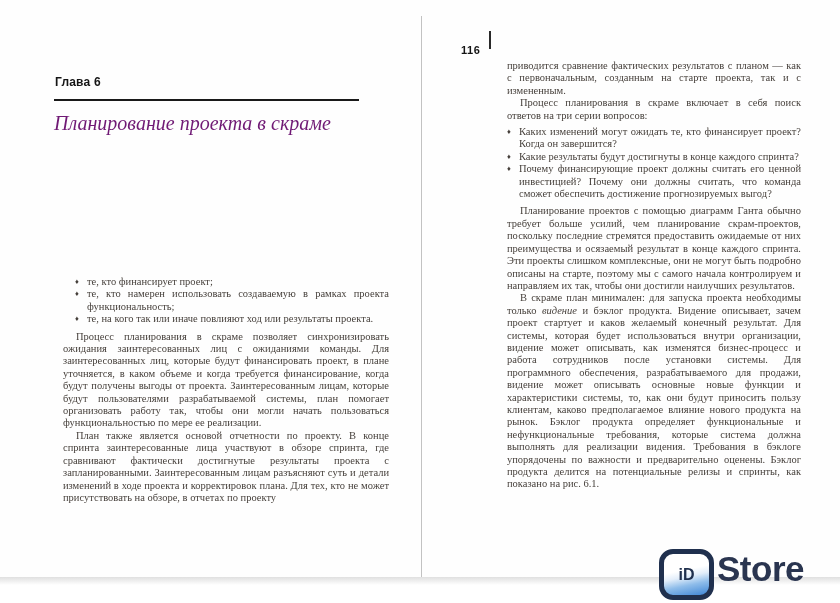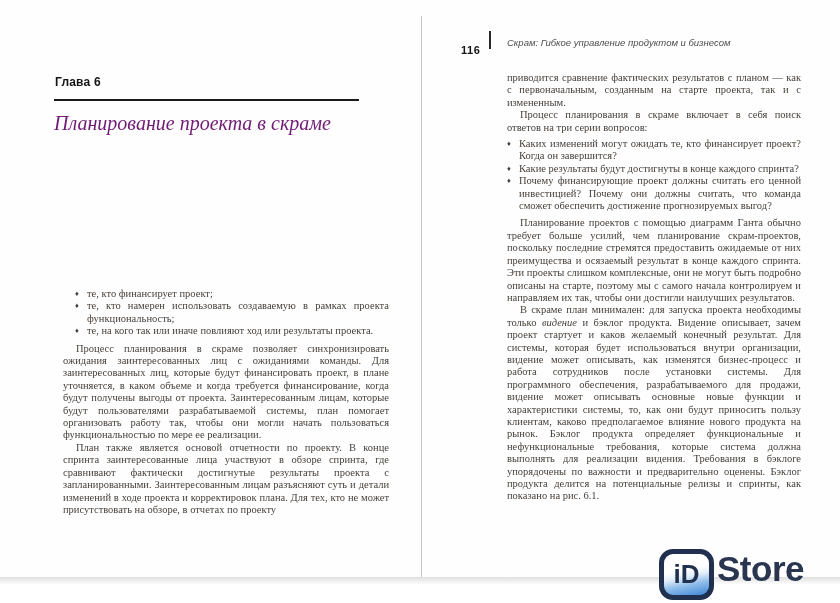--- a/index.html
+++ b/index.html
@@ -23,21 +23,21 @@
   }
   .chapter-rule { position:absolute; left:54px; top:99px; width:305px; height:2px; background:#1a1a1a; }
   .page-title {
     position:absolute; left:54px; top:110px; width:330px;
     font-style:italic; font-size:20px; line-height:26px; color:#701a75;
   }
 
   
   .bodycol {
     position:absolute; font-size:10.5px; line-height:12.4px;
-    color:#453f3a; text-align:justify;margin-top:12px;
+    color:#453f3a; text-align:justify;
   }
   .left-col  { left:63px;  top:272px; width:326px; }
   .right-col { left:507px; top:60px;  width:294px; }
   .bodycol p { margin:0; }
   .bodycol p.indent { text-indent:13px; }
   .bodycol ul { list-style:none; margin:4px 0 5px 0; padding:0; }
   .bodycol li { position:relative; padding-left:12px; text-align:justify; }
   .left-col li { margin-left:12px; }
   .marker { position:absolute; left:0; top:0; font-size:7.5px; line-height:12.4px; }
   .bodycol i { font-style:italic; }
@@ -55,21 +55,21 @@
     font-size:9.5px; color:#4e4e4e;
   }
 
   
   .wm-icon {
     position:absolute; left:659px; top:549px; width:45px; height:41px;
     border:5px solid #20304e; border-radius:14px; box-sizing:content-box;
     background:linear-gradient(168deg, #ffffff 40%, #e3eefa 54%, #8fbdea 72%, #4c8fd9 95%);
     display:flex; align-items:center; justify-content:center;
     font-family:"Liberation Sans", sans-serif; font-weight:bold;
-    font-size:26px; color:#20304e;
+    font-size:16px; color:#20304e;
   }
   .wm-store {
     position:absolute; left:717px; top:549px;
     font-family:"Liberation Sans", sans-serif; font-weight:bold;
     font-size:35px; color:#2a3550; letter-spacing:-0.5px;
   }
 </style>
 </head>
 <body>
 
@@ -88,21 +88,20 @@
       <li><span class="marker">♦</span><span>те, кто финансирует проект;</span></li>
       <li><span class="marker">♦</span><span>те, кто намерен использовать создаваемую в рамках проекта функциональность;</span></li>
       <li><span class="marker">♦</span><span>те, на кого так или иначе повлияют ход или результаты проекта.</span></li>
     </ul>
     <p class="indent">Процесс планирования в скраме позволяет синхронизировать ожидания заинтересованных лиц с ожиданиями команды. Для заинтересованных лиц, которые будут финансировать проект, в плане уточняется, в каком объеме и когда требуется финансирование, когда будут получены выгоды от проекта. Заинтересованным лицам, которые будут пользователями разрабатываемой системы, план помогает организовать работу так, чтобы они могли начать пользоваться функциональностью по мере ее реализации.</p>
     <p class="indent">План также является основой отчетности по проекту. В конце спринта заинтересованные лица участвуют в обзоре спринта, где сравнивают фактически достигнутые результаты проекта с запланированными. Заинтересованным лицам разъясняют суть и детали изменений в ходе проекта и корректировок плана. Для тех, кто не может присутствовать на обзоре, в отчетах по проекту</p>
   </div>
 
   <div class="page-number">116</div>
   <div class="header-bar"></div>
-  <div class="running-header">Скрам: Гибкое управление продуктом и бизнесом</div>
 
   <div class="bodycol right-col">
     <p>приводится сравнение фактических результатов с планом — как с первоначальным, созданным на старте проекта, так и с измененным.</p>
     <p class="indent">Процесс планирования в скраме включает в себя поиск ответов на три серии вопросов:</p>
     <ul>
       <li><span class="marker">♦</span><span>Каких изменений могут ожидать те, кто финансирует проект? Когда он завершится?</span></li>
       <li><span class="marker">♦</span><span>Какие результаты будут достигнуты в конце каждого спринта?</span></li>
       <li><span class="marker">♦</span><span>Почему финансирующие проект должны считать его ценной инвестицией? Почему они должны считать, что команда сможет обеспечить достижение прогнозируемых выгод?</span></li>
     </ul>
     <p class="indent">Планирование проектов с помощью диаграмм Ганта обычно требует больше усилий, чем планирование скрам-проектов, поскольку последние стремятся предоставить ожидаемые от них преимущества и осязаемый результат в конце каждого спринта. Эти проекты слишком комплексные, они не могут быть подробно описаны на старте, поэтому мы с самого начала контролируем и направляем их так, чтобы они достигли наилучших результатов.</p>

